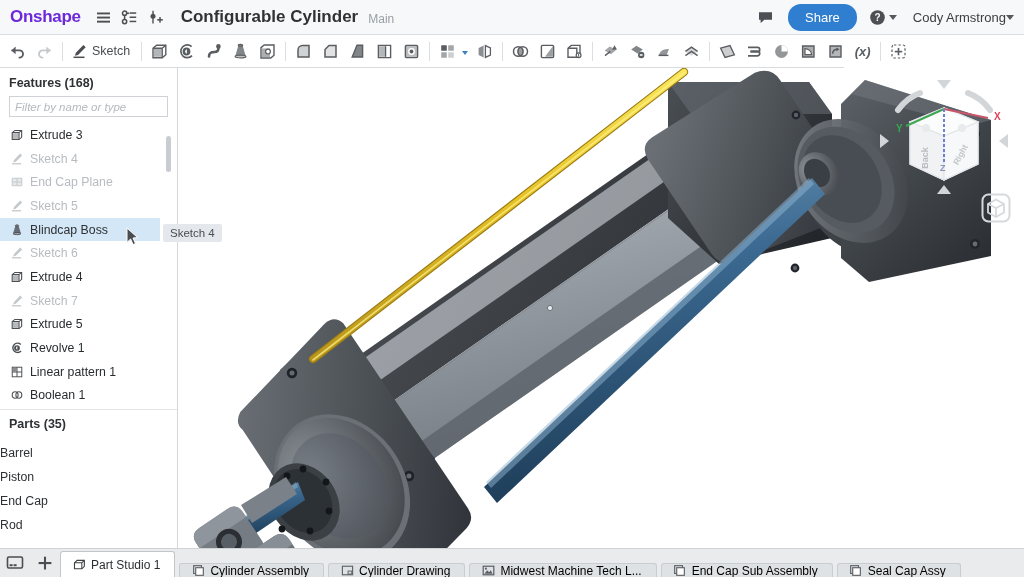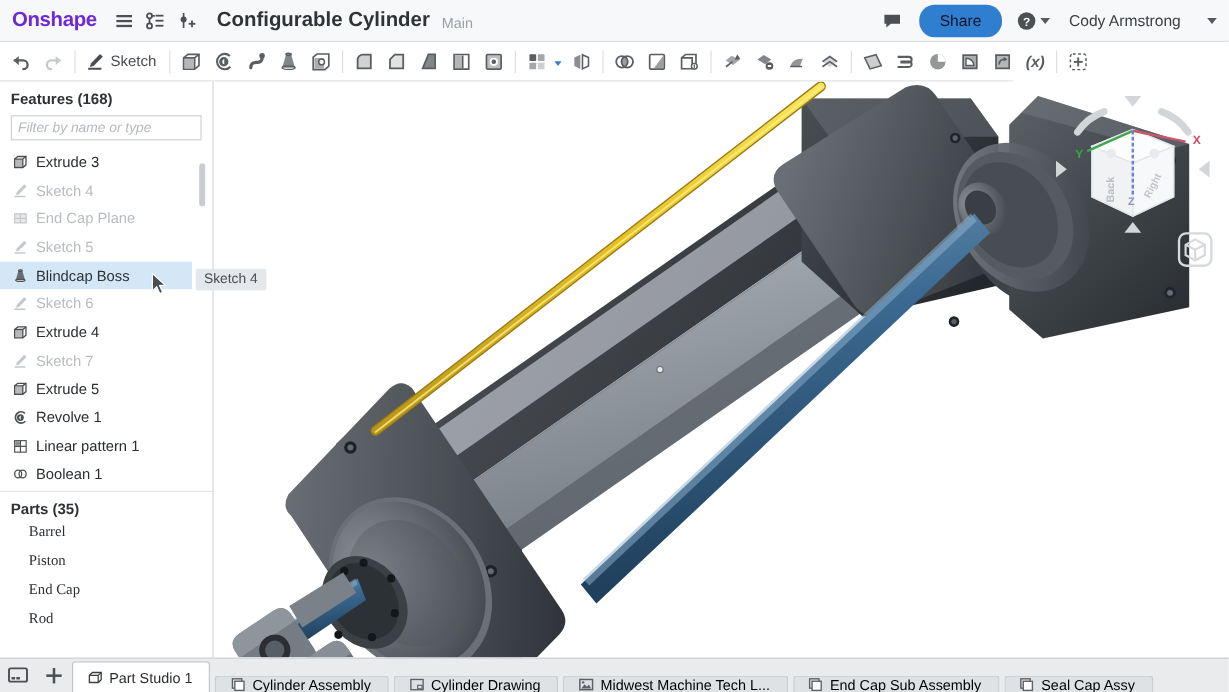--- a/index.html
+++ b/index.html
@@ -35,33 +35,33 @@
   }
   .branch-name {
     font-size: 12px; color: #9aa0a6; margin-left: 10px; margin-top: 3px;
   }
   .hdr-right {
     margin-left: auto; display: flex; align-items: center; gap: 2px;
     padding-right: 10px;
   }
   .comment-icon { width: 30px; height: 26px; display:flex; align-items:center; justify-content:center; color:#4c4f53; cursor:pointer; }
   .share-btn {
-    background: #2f7ed0; color: #0f172a; font-size: 13px;
+    background: #2f7ed0; color: #ffffff; font-size: 13px;
     border: none; border-radius: 13px;
     padding: 6px 17px; cursor: pointer; font-family: inherit;
     margin: 0 6px;
   }
   .help-wrap { display:flex; align-items:center; gap:3px; cursor:pointer; color:#4c4f53; padding: 0 4px; }
   .caret-dn {
     width: 0; height: 0; border-left: 4px solid transparent;
     border-right: 4px solid transparent; border-top: 5px solid #55585c;
   }
   .user-name {
     font-size: 13px; color: #3d4043; margin-left: 10px;
-    display: flex; align-items: center; gap: 22px; cursor: pointer;
+    display: flex; align-items: center; gap: 0; cursor: pointer;
     white-space: nowrap;
   }
 
   
   .toolbar {
     position: absolute; left: 0; top: 35px; width: 844px; height: 33px;
     background: #ffffff; border-bottom: 1px solid #d9dcdf;
     display: flex; align-items: center; padding-left: 4px;
   }
   .tb-btn {
@@ -118,22 +118,22 @@
   .tree-label { font-size: 12.3px; color: #2e3134; white-space: nowrap; }
   .tree-row.dim .tree-label { color: #b8bcc0; }
   .tree-row.dim .tree-ico { color: #c4c8cc; }
   .tree-row.bold .tree-label { font-weight: normal; color: #2a2d30; }
 
   .section-head {
     font-size: 12.5px; font-weight: bold; color: #2f3235;
     padding: 7px 0 5px 9px; border-top: 1px solid #e3e6e9; margin-top: 2px;
   }
   .part-row {
-    display: flex; align-items: flex-start; height: 24px;
-    padding-left: 24px; cursor: pointer; font-family: Liberation Serif, serif;
+    display: flex; align-items: flex-end; height: 24px;
+    cursor: pointer;
   }
   .part-row span { font-size: 12.3px; color: #2e3134; }
 
   .panel-scrollbar {
     position: absolute; right: 6px; top: 68px; width: 5px; height: 36px;
     background: #c9ccd0; border-radius: 3px;
   }
 
   
   .tooltip {

